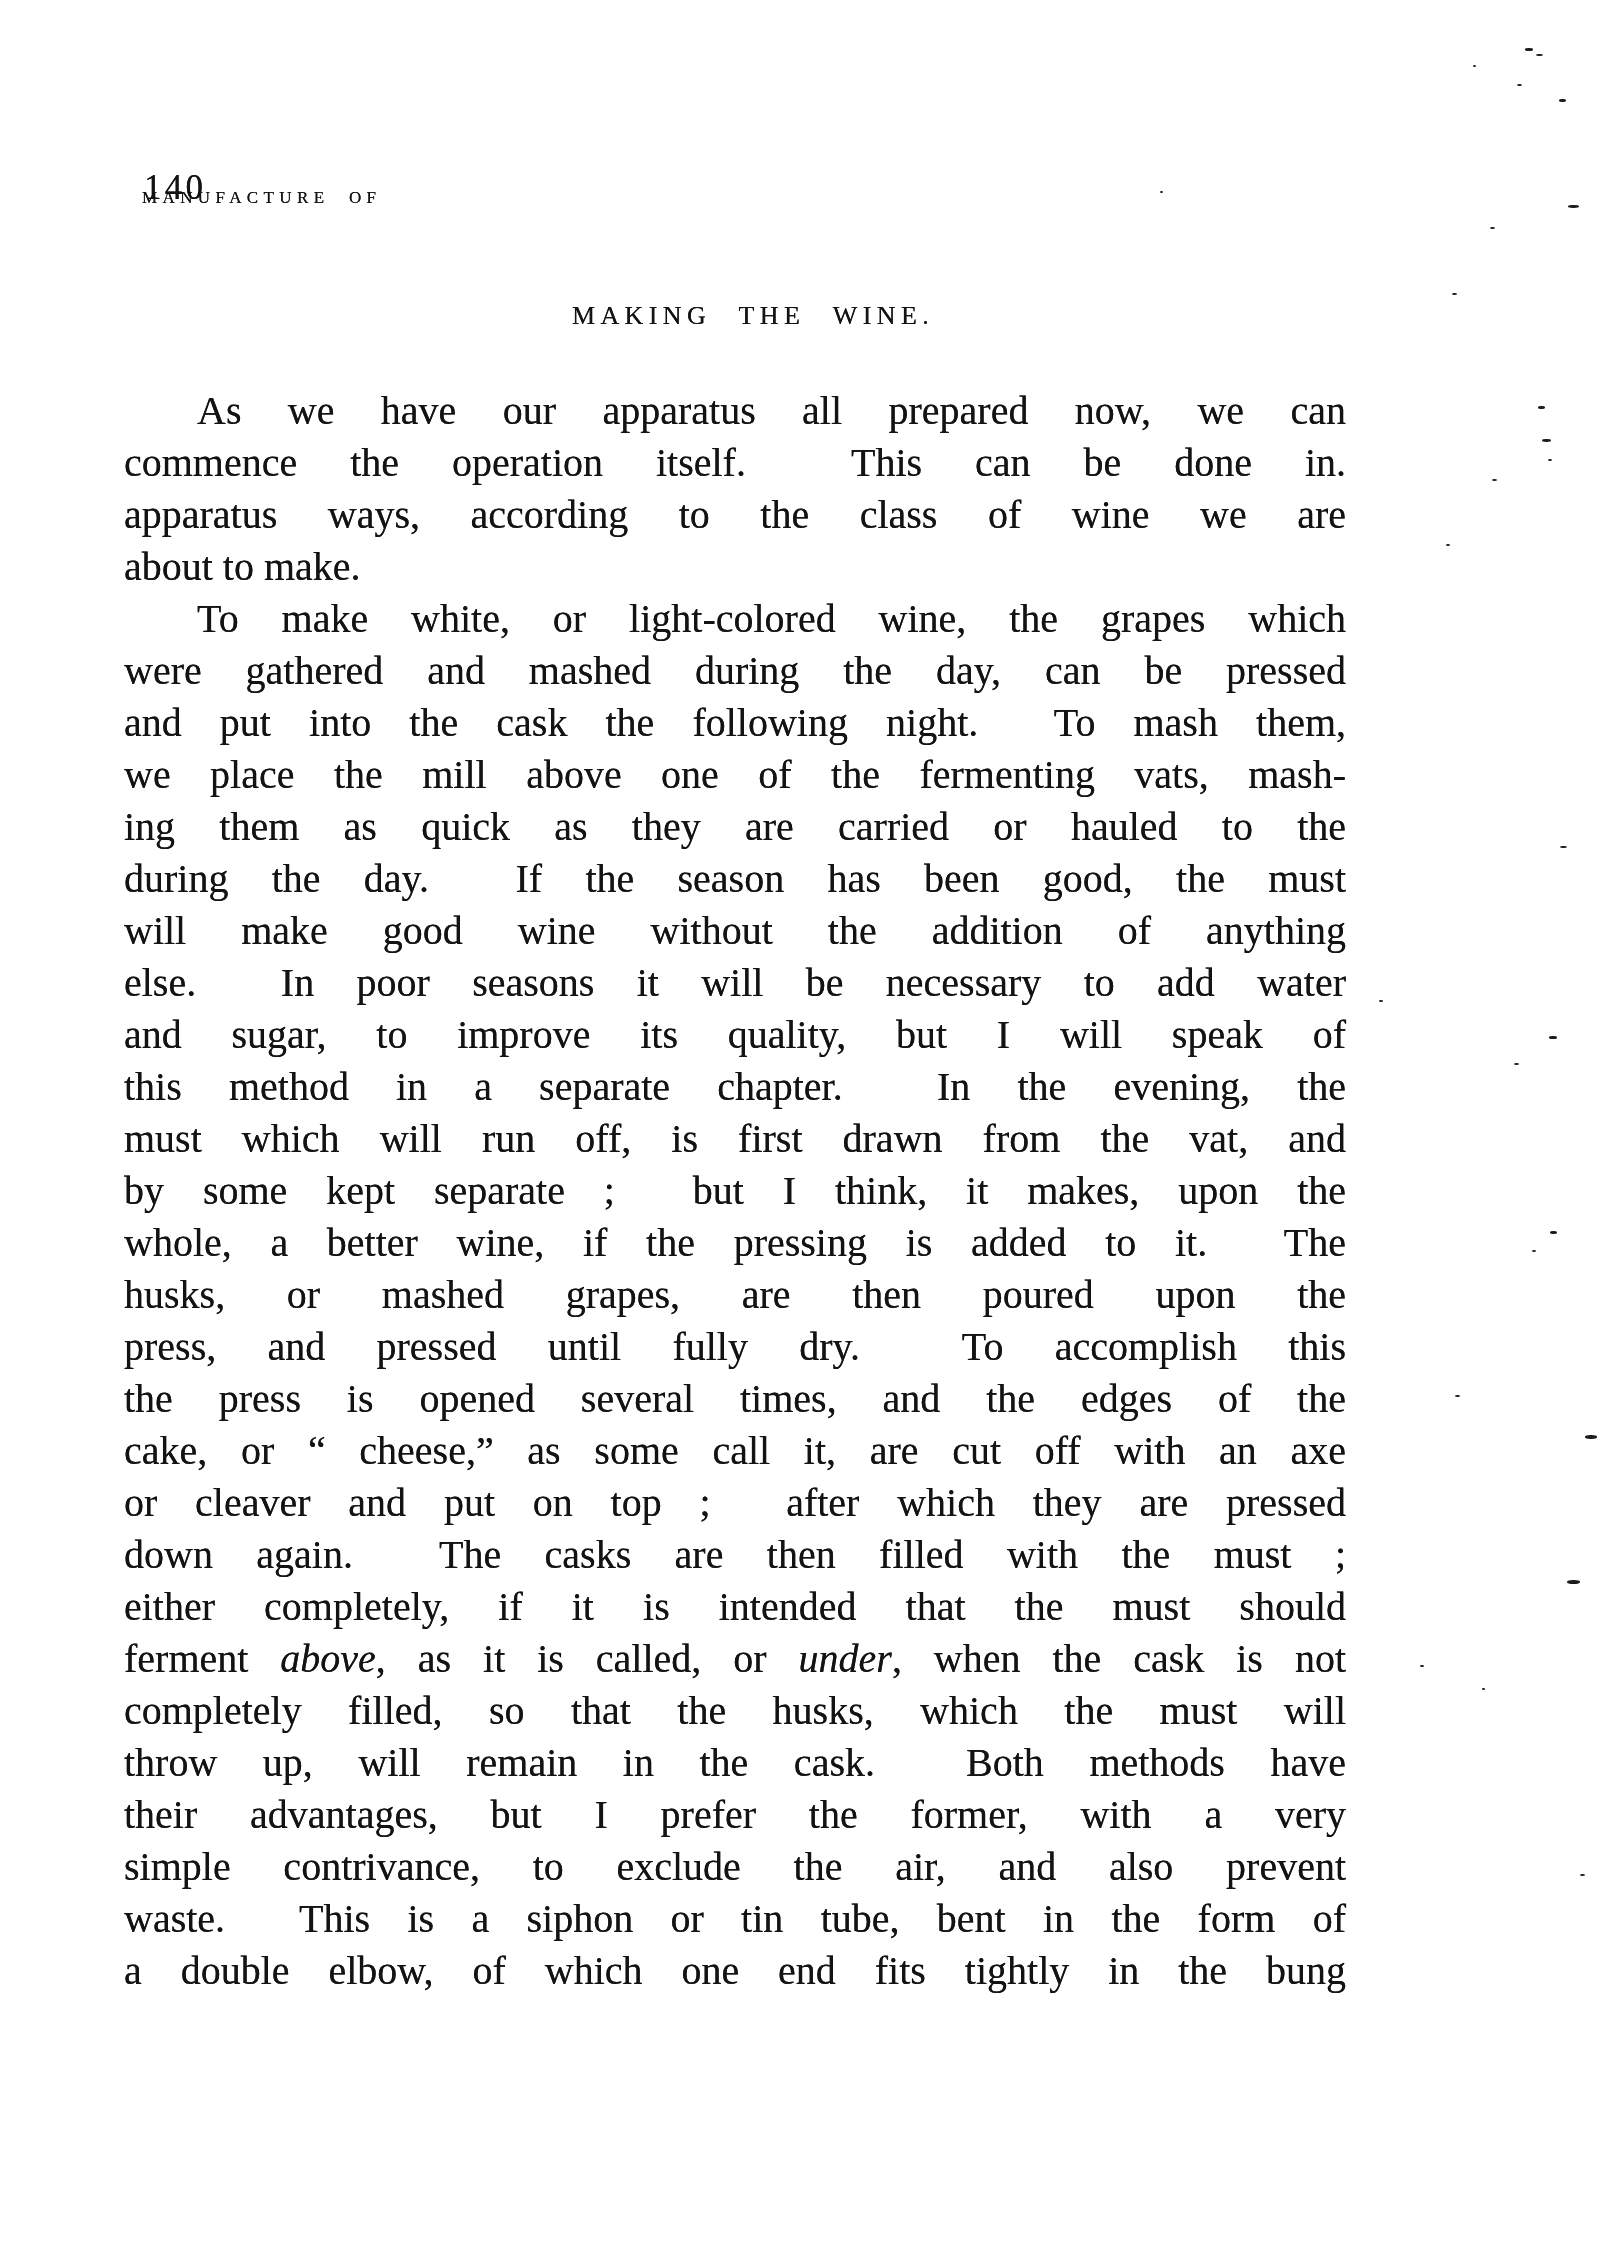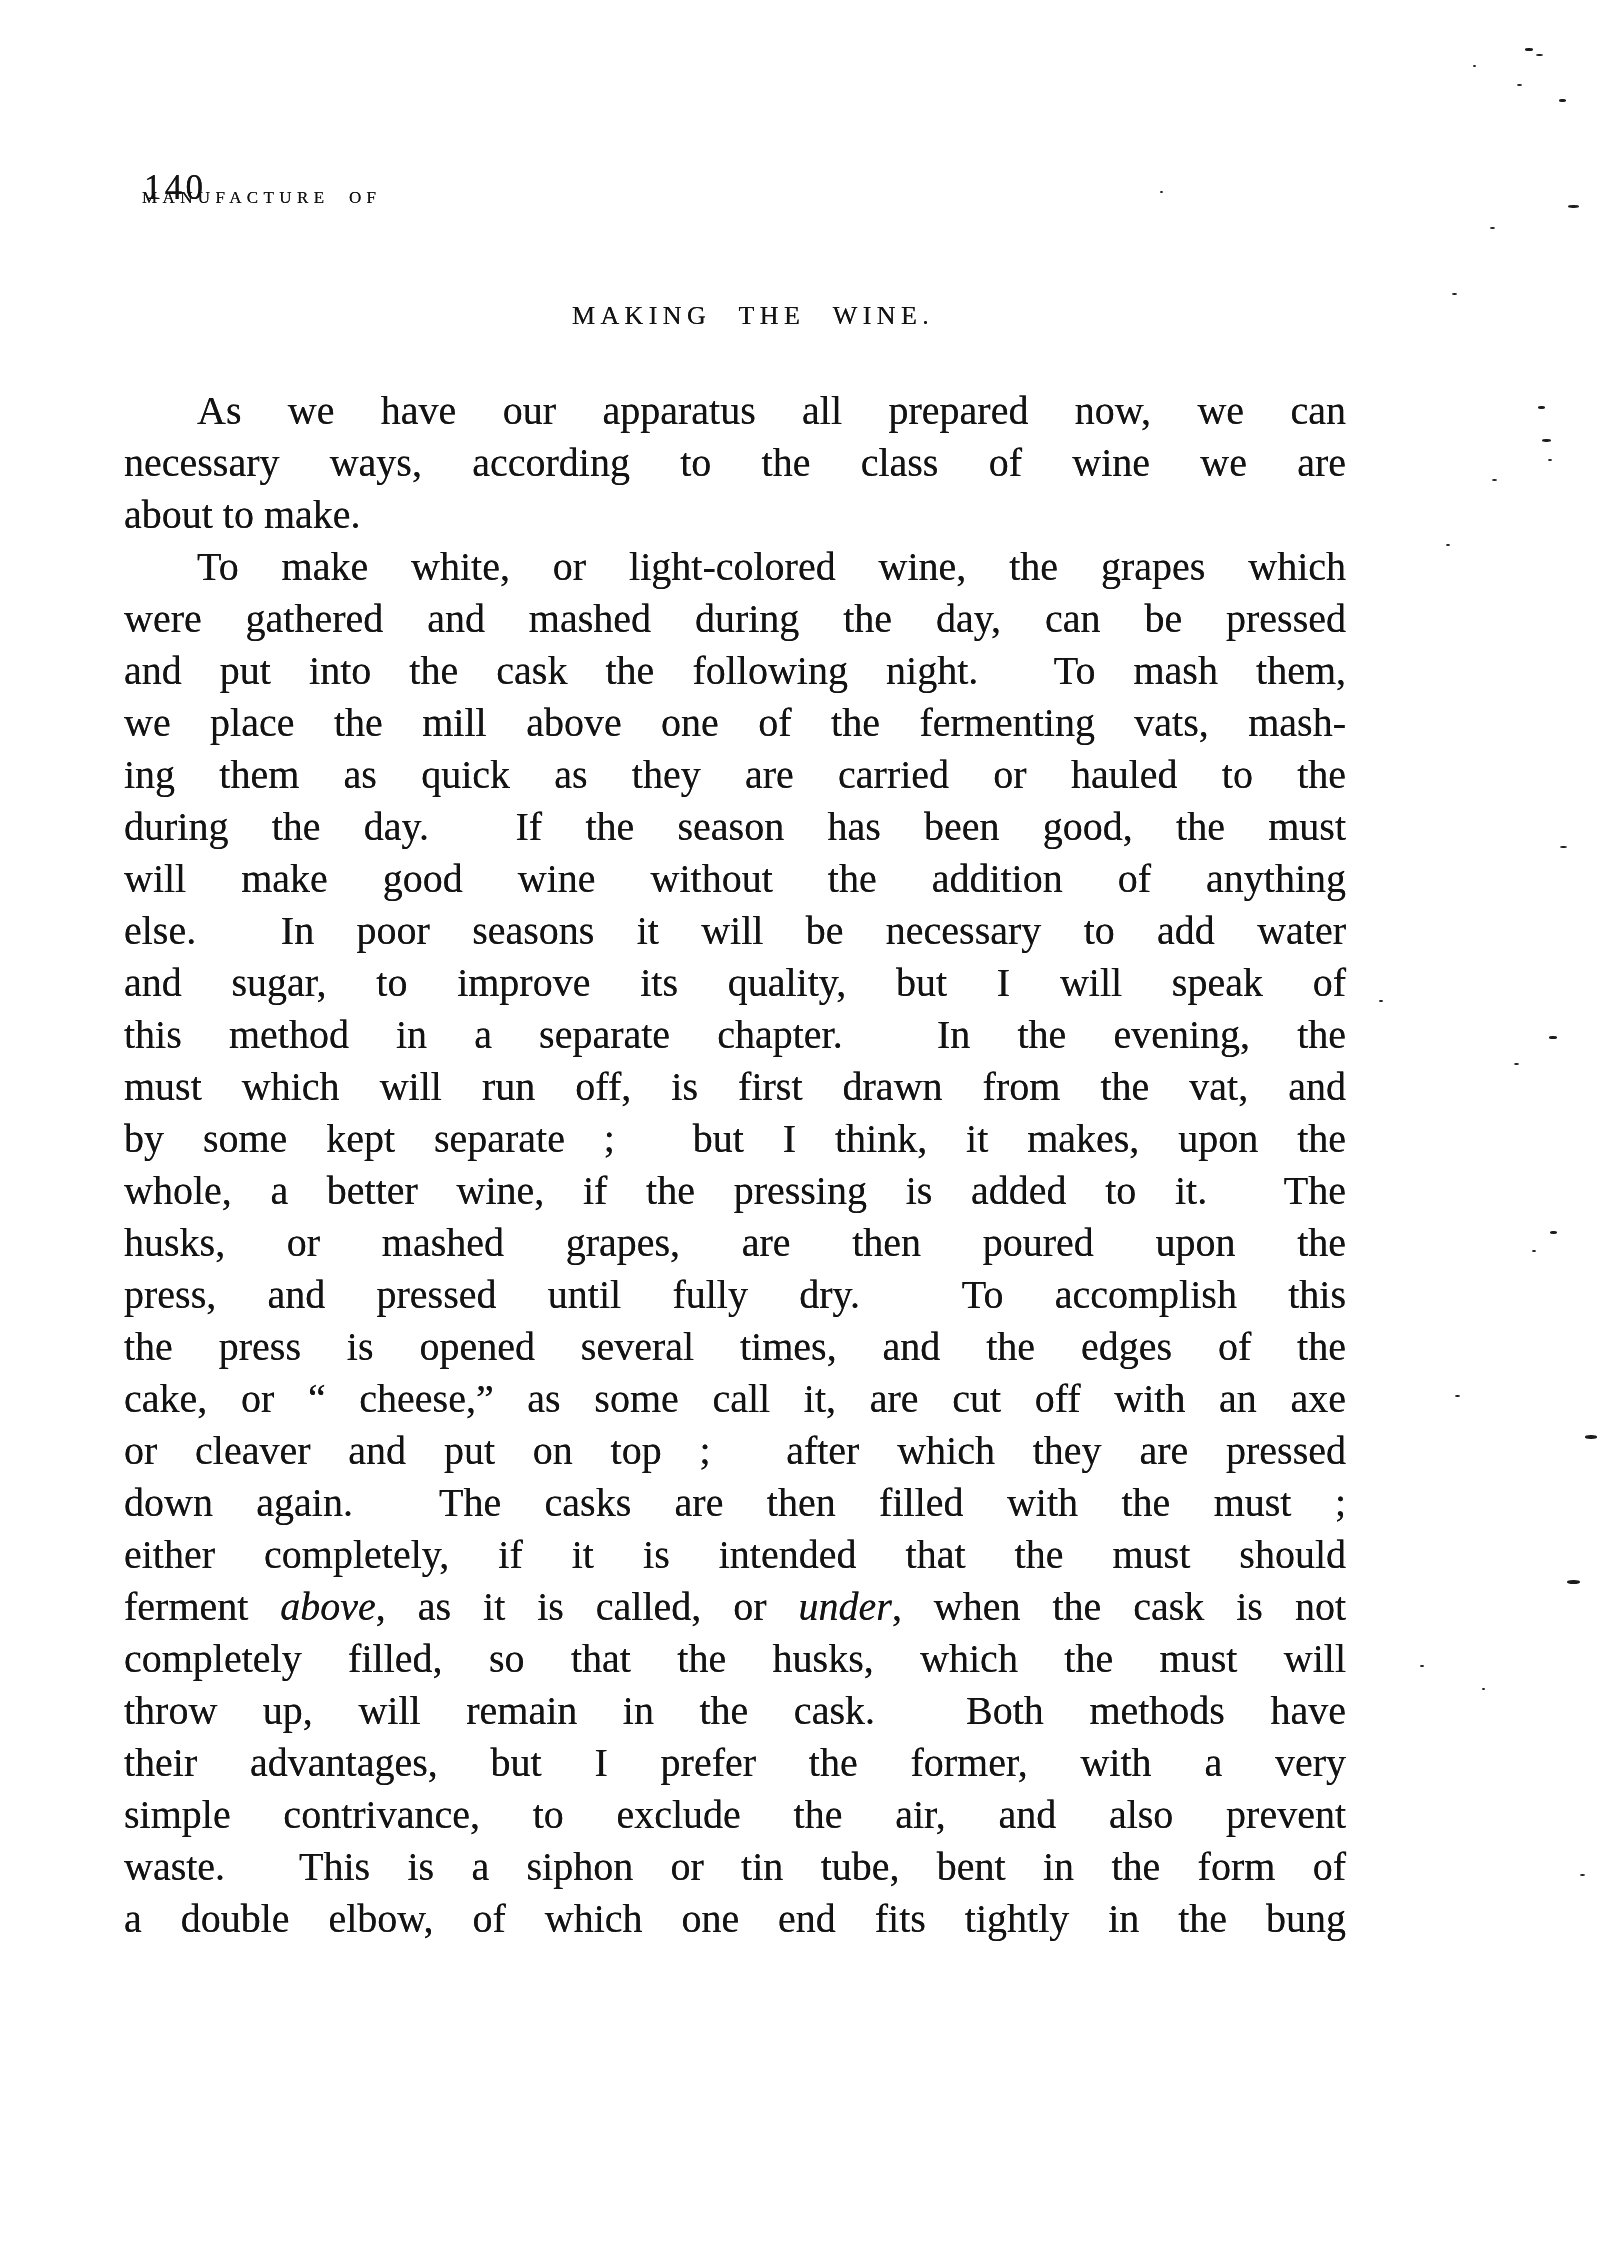--- a/index.html
+++ b/index.html
@@ -71,21 +71,22 @@
 
 <div class="page" style="background: rgb(255, 255, 255); color: rgb(19, 19, 19);">
   <div class="pageno">140</div>
 
   <div class="runhead">MANUFACTURE OF</div>
 
   <div class="sechead">MAKING THE WINE.</div>
 
   <div class="bodytext" id="bodytext">
       <div class="line indent">As we have our apparatus all prepared now, we can</div>
-      <div class="line">necessary ways, according to the class of wine we are</div>
+      <div class="line">commence the operation itself.&nbsp; This can be done in.</div>
+      <div class="line">apparatus ways, according to the class of wine we are</div>
       <div class="line nojust">about to make.</div>
       <div class="line indent">To make white, or light-colored wine, the grapes which</div>
       <div class="line">were gathered and mashed during the day, can be pressed</div>
       <div class="line">and put into the cask the following night.&nbsp; To mash them,</div>
       <div class="line">we place the mill above one of the fermenting vats, mash-</div>
       <div class="line">ing them as quick as they are carried or hauled to the</div>
       <div class="line">during the day.&nbsp; If the season has been good, the must</div>
       <div class="line">will make good wine without the addition of anything</div>
       <div class="line">else.&nbsp; In poor seasons it will be necessary to add water</div>
       <div class="line">and sugar, to improve its quality, but I will speak of</div>

